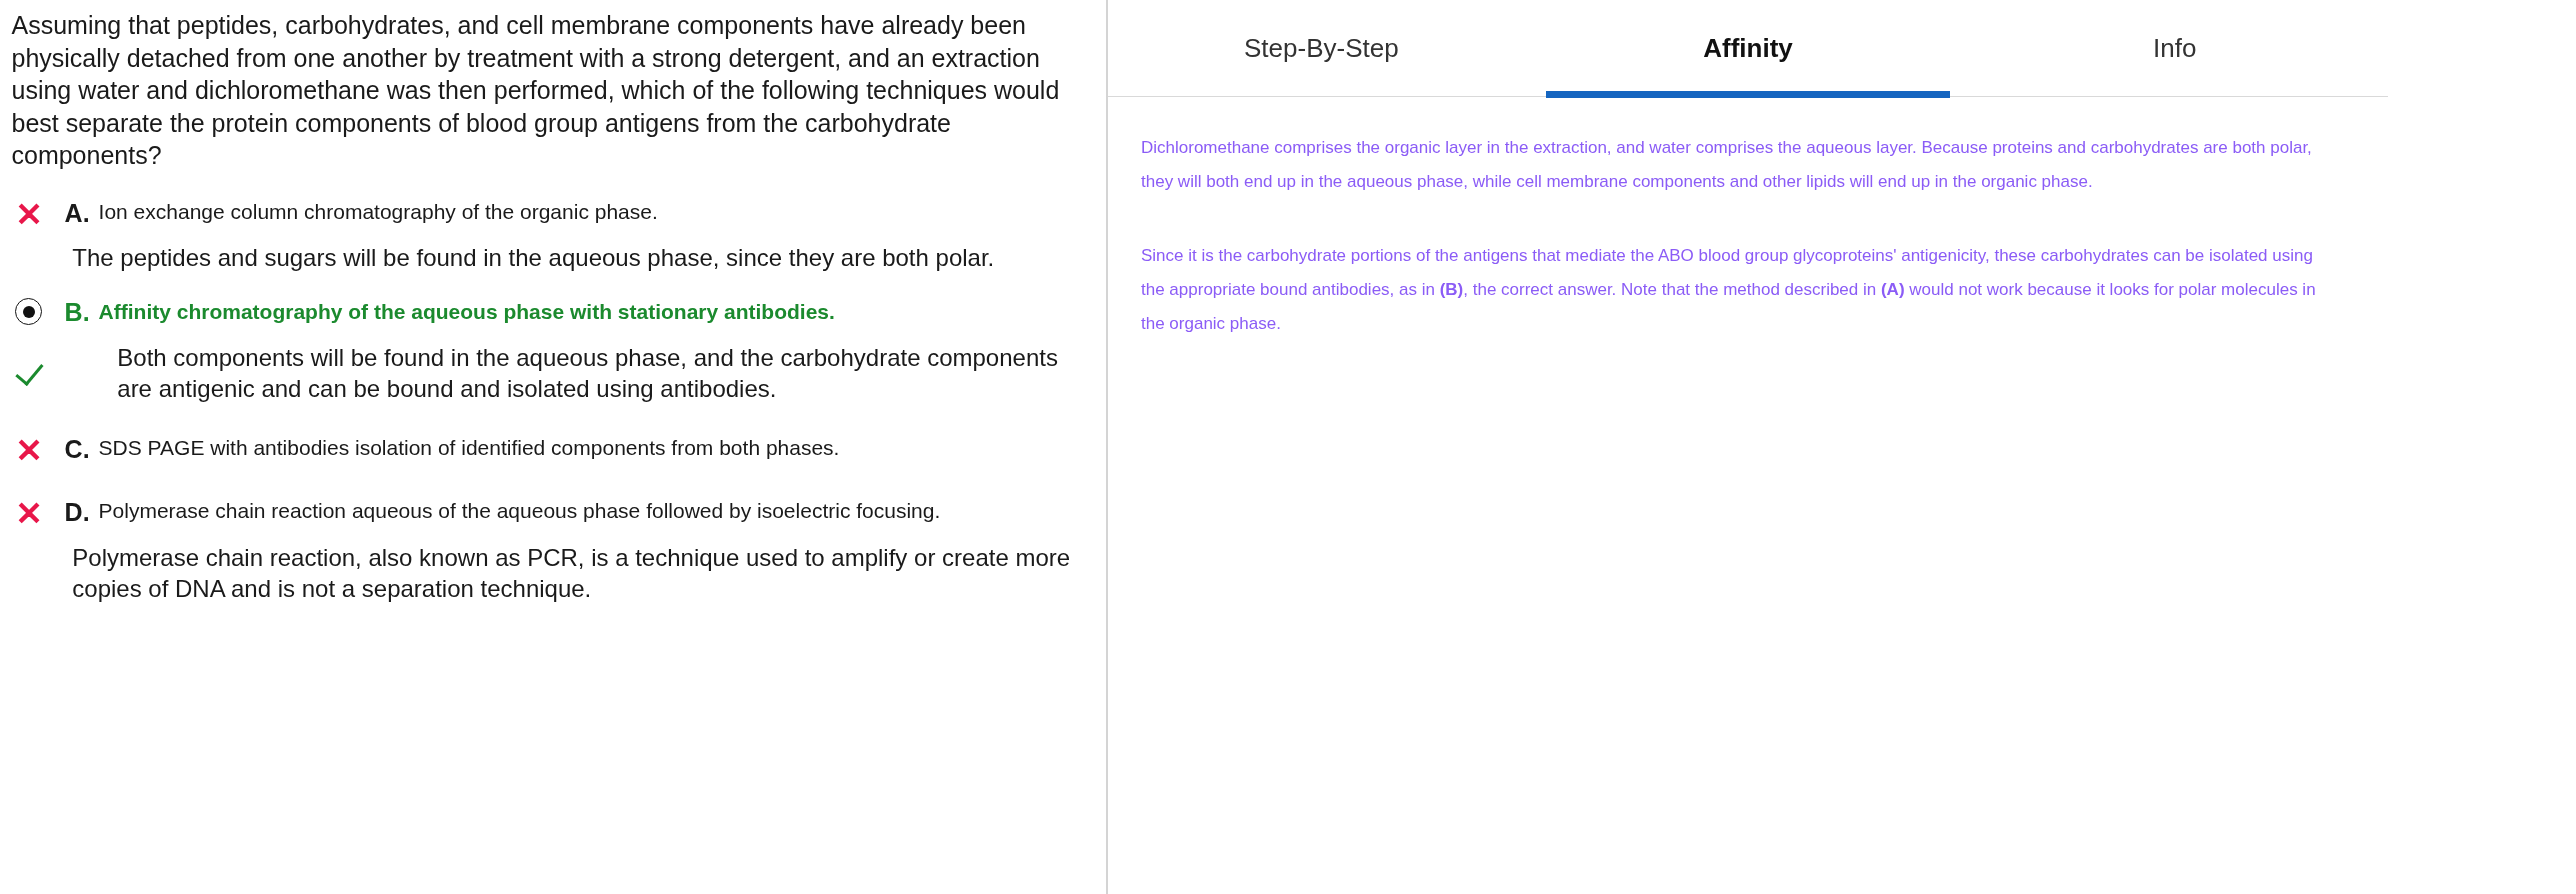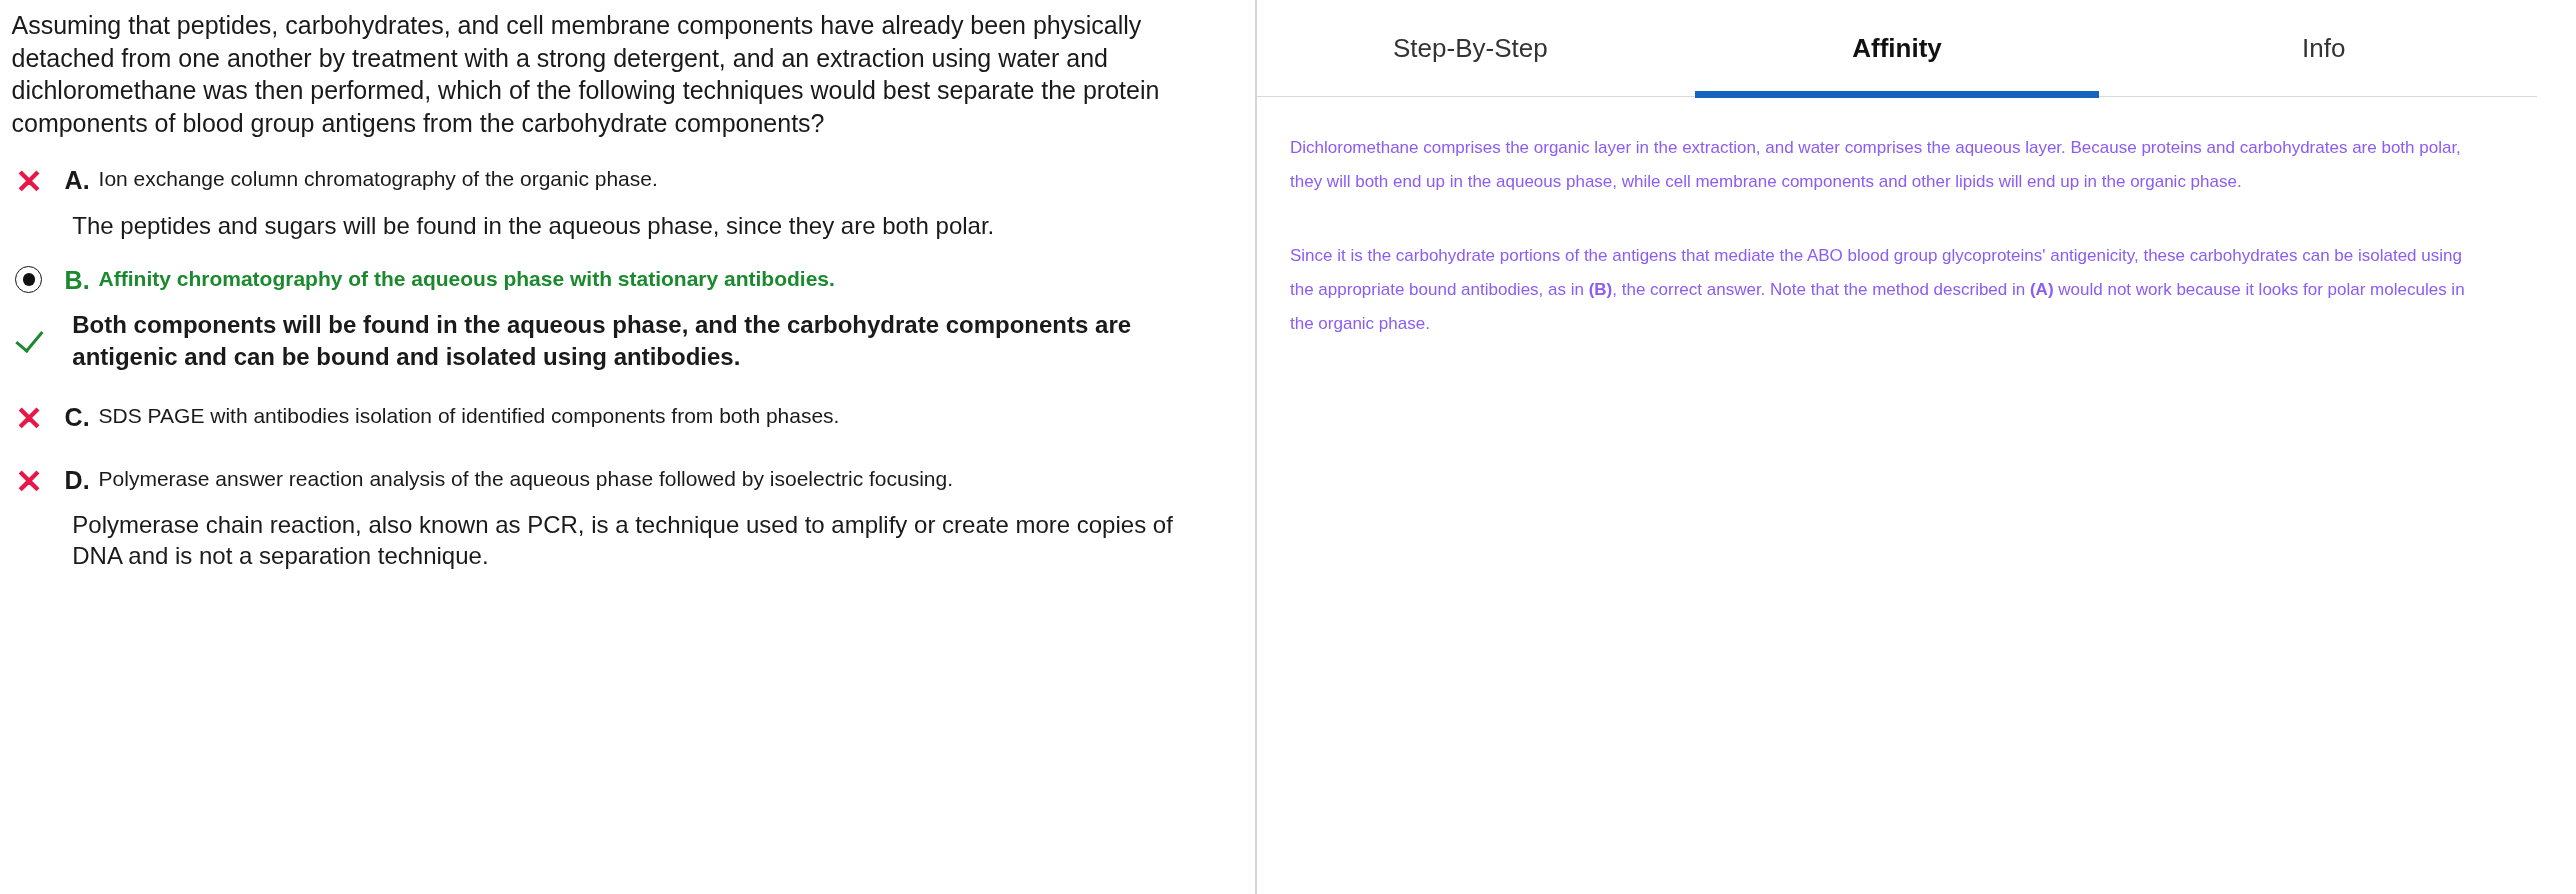--- a/index.html
+++ b/index.html
@@ -11,21 +11,21 @@
   }
   .page {
     display: flex;
     width: 2576px;
     height: 894px;
     background: #ffffff;
   }
 
   
   .left-pane {
-    width: 1257px;
+    width: 1108px;
     height: 894px;
     padding: 5.7px 21px 0 9.6px;
     border-right: 2.9px solid #d4d4d4;
     overflow: hidden;
     position: relative;
   }
   .question-stem {
     font-size: 25px;
     line-height: 1.30;
     color: #1a1a1a;
@@ -119,21 +119,21 @@
     border-bottom: 3.8px solid #1b8a2e;
     transform: rotate(40deg);
   }
   .explain-text {
     font-size: 24px;
     line-height: 1.30;
     color: #1a1a1a;
     max-width: 1138px;
     padding-left: 7.7px;
   }
-  .explain-text.correct { font-weight: 700; }
+  .explain-text.correct { font-weight: 400; margin-left: 45px; }
 
   
   .right-pane {
     width: 1280px;
     height: 894px;
     position: relative;
   }
   .tabs {
     display: flex;
     height: 97px;
@@ -220,21 +220,21 @@
         <div class="choice-text">SDS PAGE with antibodies isolation of identified components from both phases.</div>
       </div>
     </div>
 
     <div class="choice-block" style="margin-top:29px;">
       <div class="choice-row">
         <div class="mark">
           <span class="mark-x">✕</span>
         </div>
         <div class="letter">D.</div>
-        <div class="choice-text">Polymerase answer reaction analysis of the aqueous phase followed by isoelectric focusing.</div>
+        <div class="choice-text">Polymerase chain reaction aqueous of the aqueous phase followed by isoelectric focusing.</div>
       </div>
       <div class="explain-row">
         <div class="explain-mark"></div>
         <div class="explain-text">Polymerase chain reaction, also known as PCR, is a technique used to amplify or create more copies of DNA and is not a separation technique.</div>
       </div>
     </div>
 
   </div>
 
   <div class="right-pane">

